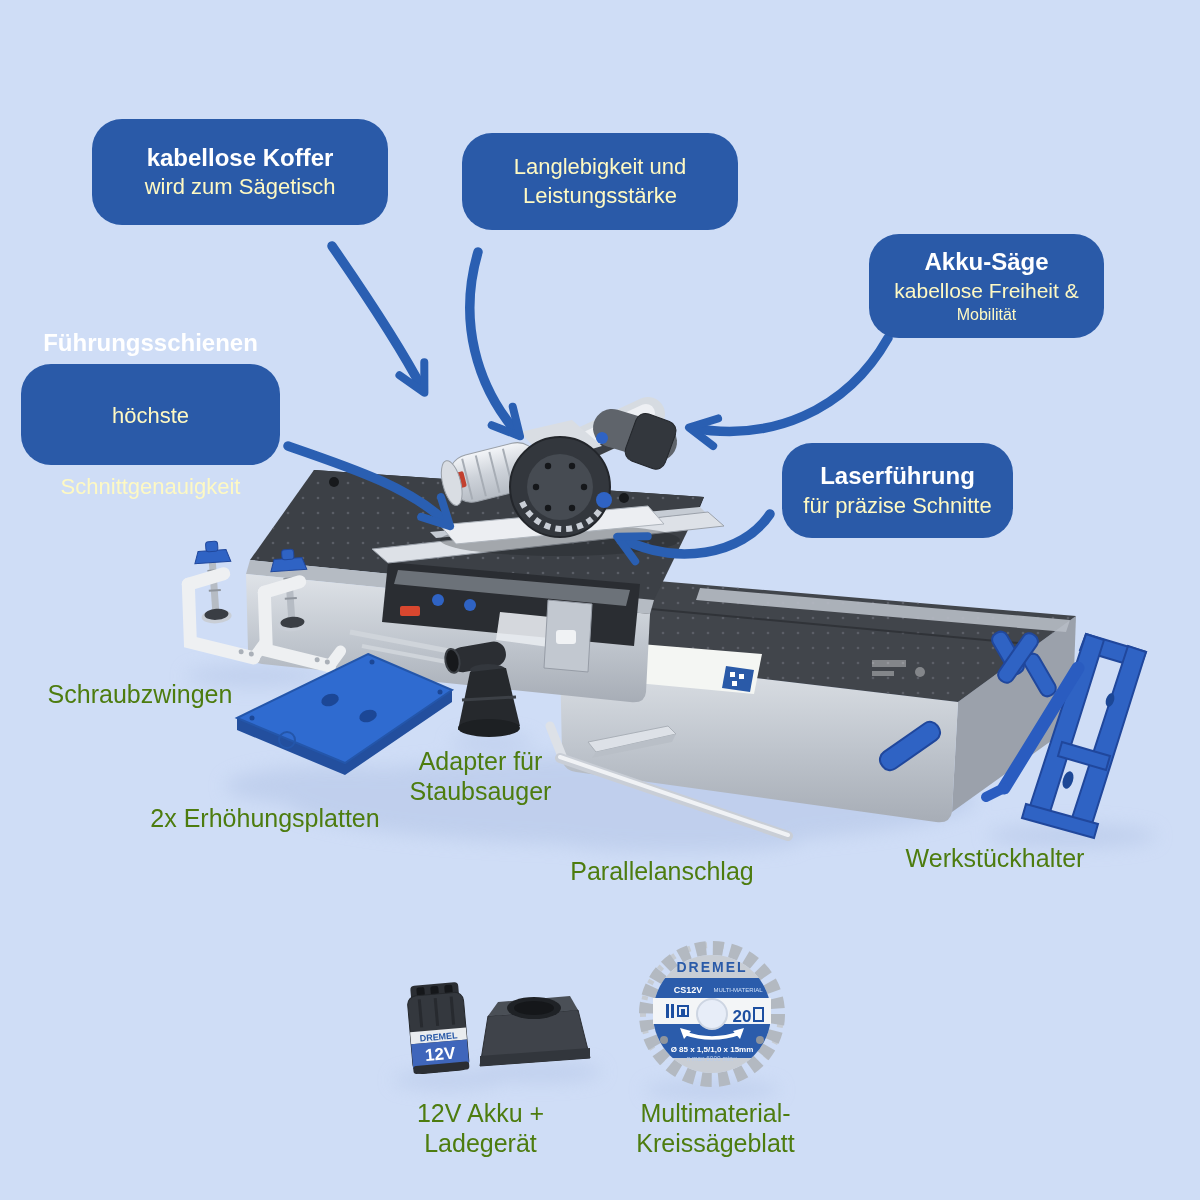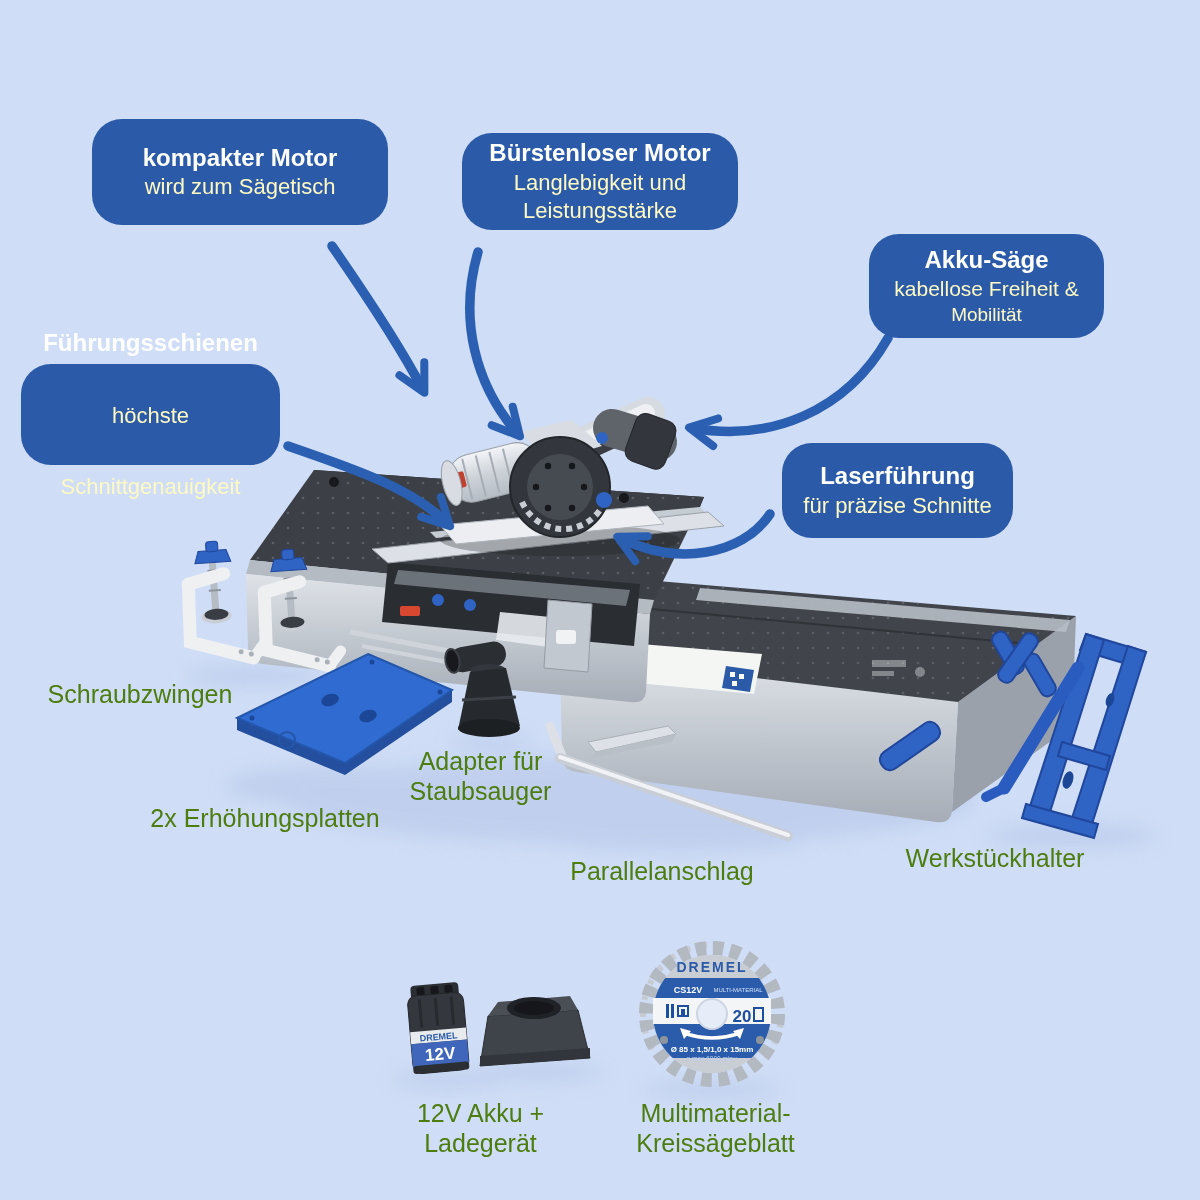--- a/index.html
+++ b/index.html
@@ -302,34 +302,33 @@
   <g fill="none" stroke="#2a5fb2" stroke-width="9.5" stroke-linecap="round">
     <path d="M332 246 C368 298 400 346 423 390" marker-end="url(#ah)"></path>
     <path d="M478 252 C458 320 476 386 518 434" marker-end="url(#ah)"></path>
     <path d="M888 338 C846 412 770 442 692 428" marker-end="url(#ah)"></path>
     <path d="M288 446 C352 468 412 488 448 524" marker-end="url(#ah)"></path>
     <path d="M770 514 C742 556 676 566 620 538" marker-end="url(#ah)"></path>
   </g>
 </svg>
 
 <div class="callout" style="left:92px;top:119px;width:296px;height:106px;">
-  <div class="t">kompakter Motor</div>
+  <div class="t">kabellose Koffer</div>
   <div class="s">wird zum Sägetisch</div>
 </div>
 
 <div class="callout" style="left:462px;top:133px;width:276px;height:97px;">
-  <div class="t">Bürstenloser Motor</div>
   <div class="s">Langlebigkeit und</div>
   <div class="s">Leistungsstärke</div>
 </div>
 
 <div class="callout" style="left:869px;top:234px;width:235px;height:104px;padding:0;">
   <div class="t">Akku-Säge</div>
   <div class="s" style="font-size:21px;">kabellose Freiheit &amp;</div>
-  <div class="s" style="font-size:19px;">Mobilität</div>
+  <div class="s" style="font-size:16px;">Mobilität</div>
 </div>
 
 <div class="callout" style="left:21px;top:364px;width:259px;height:101px;gap:43px;">
   <div class="t">Führungsschienen</div>
   <div class="s">höchste</div>
   <div class="s">Schnittgenauigkeit</div>
 </div>
 
 <div class="callout" style="left:782px;top:443px;width:231px;height:95px;">
   <div class="t">Laserführung</div>

